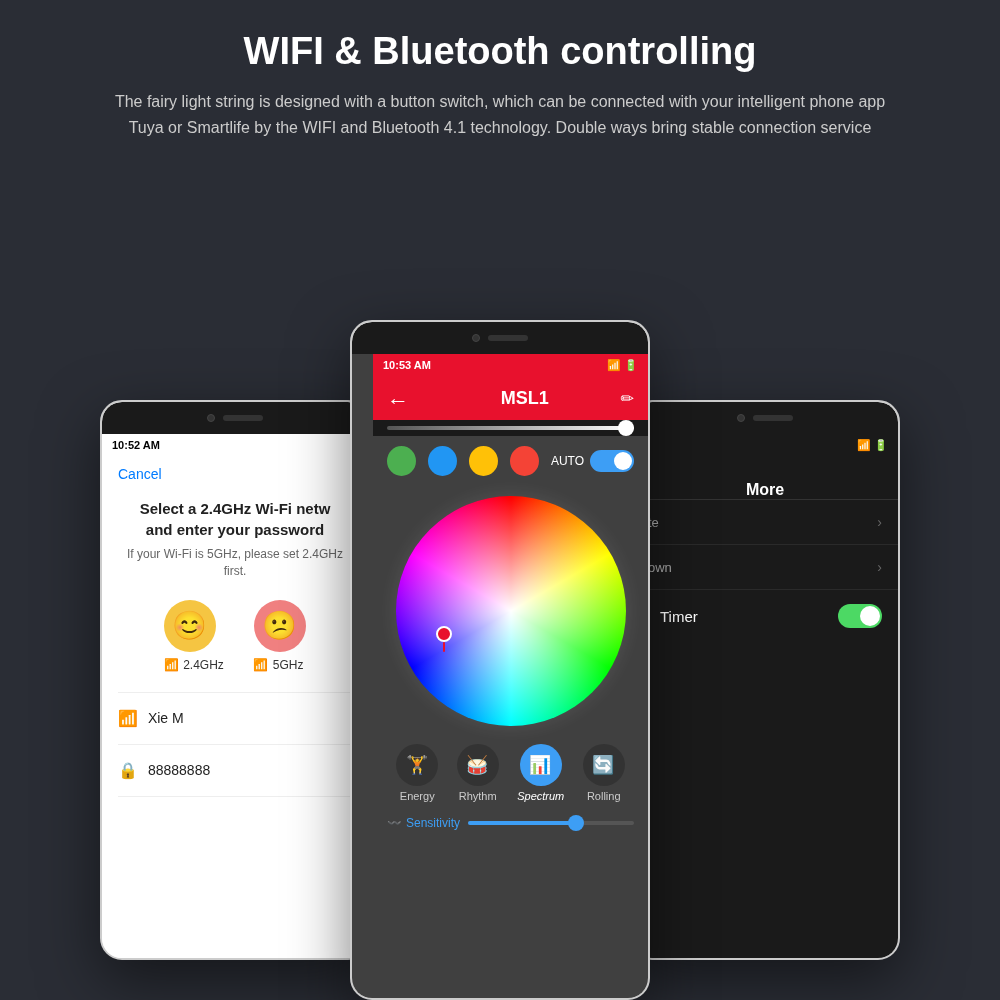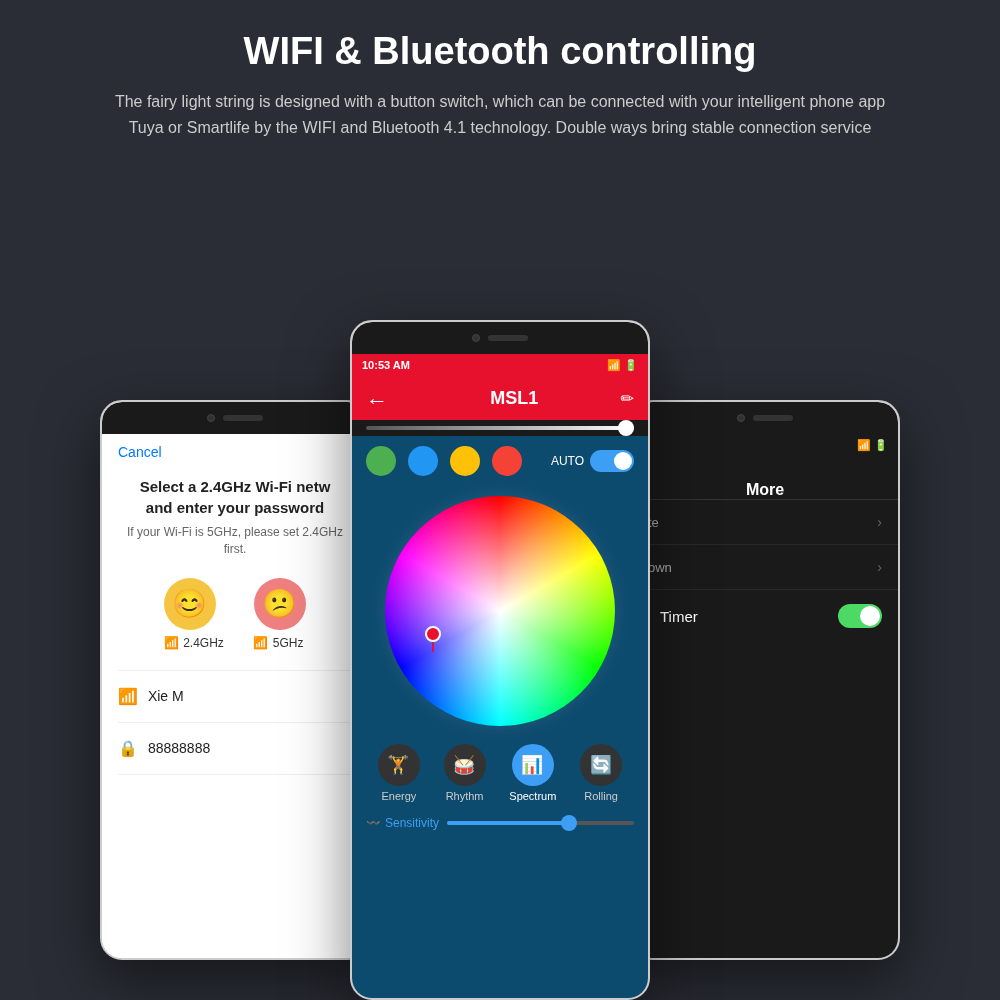--- a/index.html
+++ b/index.html
@@ -211,23 +211,24 @@
       border-radius: 24px;
       width: 100%;
       padding: 12px;
       font-size: 16px;
       margin-top: 12px;
       text-align: center;
     }
 
     
     .phone-center .phone-screen {
-      background: #0c4a6e;
+      background: #404040;
       height: calc(100% - 32px);
       overflow: hidden;
+      padding-left: 21px;
     }
     .status-bar-center {
       background: #e8112d;
       height: 22px;
       display: flex;
       align-items: center;
       justify-content: space-between;
       padding: 0 10px;
       font-size: 11px;
       color: white;
@@ -395,20 +396,21 @@
     }
     .mode-icon.active {
       background: #3d9ef5;
     }
     .mode-label {
       font-size: 11px;
       color: #ccc;
     }
     .mode-label.active {
       color: white;
+      font-style: italic;
     }
 
     
     .sensitivity-row {
       display: flex;
       align-items: center;
       gap: 8px;
       padding: 6px 14px;
     }
     .sensitivity-label {
@@ -544,20 +546,23 @@
 </div>
 
 <div class="phones-container">
 
   <div class="phone phone-left">
     <div class="phone-top-bar">
       <div class="phone-camera"></div>
       <div class="phone-speaker"></div>
     </div>
     <div class="phone-screen">
+      <div class="status-bar-left">
+        <span>10:52 AM</span>
+      </div>
       <div class="wifi-setup-content">
         <div class="cancel-btn">Cancel</div>
         <div class="wifi-select-title">
           <span>Select a 2.4GHz Wi-Fi netw</span><br>
           <span>and enter your password</span>
         </div>
         <div class="wifi-select-sub">If your Wi-Fi is 5GHz, please set 2.4GHz first.</div>
         <div class="wifi-icons-row">
           <div class="wifi-icon-item">
             <div class="smiley smiley-yellow">😊</div>

